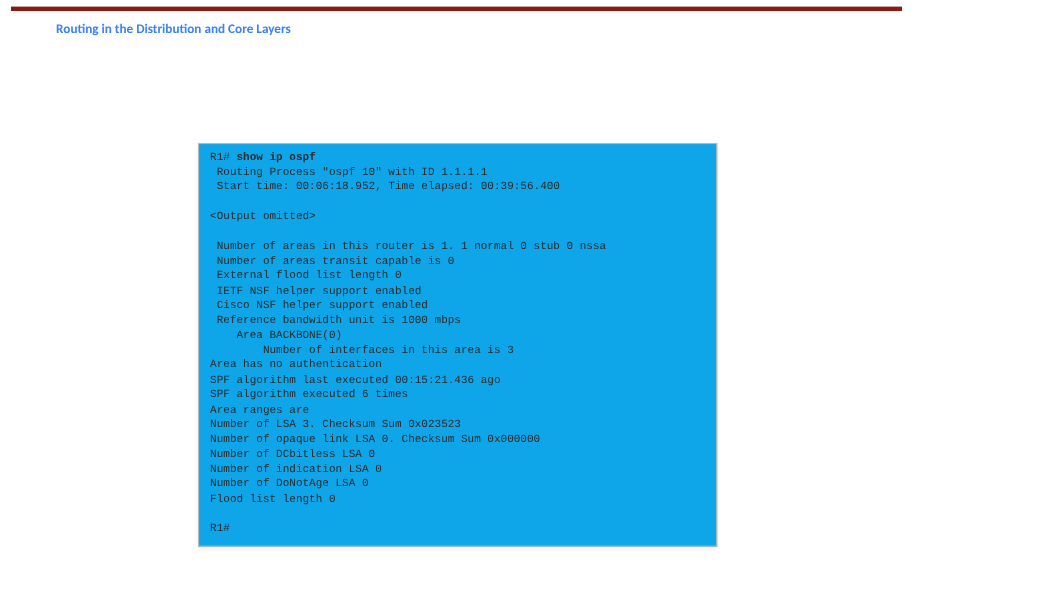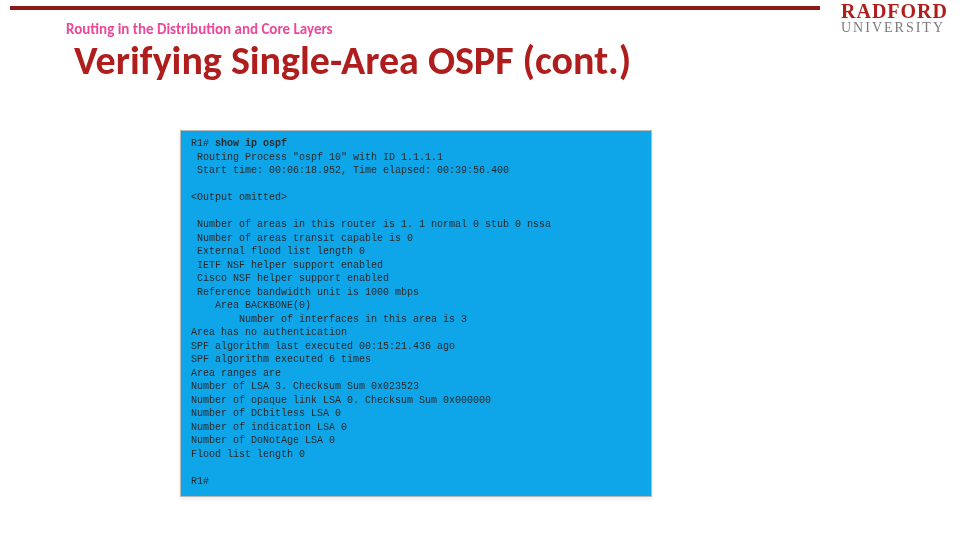--- a/index.html
+++ b/index.html
@@ -37,25 +37,25 @@
     font-weight: 600;
     letter-spacing: 1px;
     font-size: 20px;
   }
   .logo .sub {
     color: #7a7a7a;
     font-size: 14px;
     letter-spacing: 2px;
   }
   .kicker {
-    margin: 10px 0 2px 56px;
+    margin: 10px 0 2px 41px;
     font-family: Calibri, Arial, sans-serif;
     font-weight: 700;
-    font-size: 15px;
-    color: #ec4899;
+    font-size: 12px;
+    color: #3b82f6;
   }
   .title {
     margin: 0 0 10px 64px;
     font-family: Calibri, Arial, sans-serif;
     font-weight: 700;
     font-size: 40px;
     color: #b01d1d;
     line-height: 1.05;
   }
   .terminal {
@@ -83,27 +83,22 @@
     font-weight: 700;
   }
 </style>
 </head>
 <body>
 
 <div class="slide">
 
   <hr class="top-rule">
 
-  <div class="logo">
-    <div class="brand">RADFORD</div>
-    <div class="sub">UNIVERSITY</div>
-  </div>
 
   <div class="kicker">Routing in the Distribution and Core Layers</div>
-  <div class="title">Verifying Single-Area OSPF (cont.)</div>
 
   <div class="terminal"><span class="cmdline"><span class="prompt-norm">R1# </span><span class="cmd-bold">show ip ospf</span></span>
 <span> Routing Process "ospf 10" with ID 1.1.1.1
  Start time: 00:06:18.952, Time elapsed: 00:39:56.400</span>
 
 <span>&lt;Output omitted&gt;</span>
 
 <span> Number of areas in this router is 1. 1 normal 0 stub 0 nssa
  Number of areas transit capable is 0
  External flood list length 0

